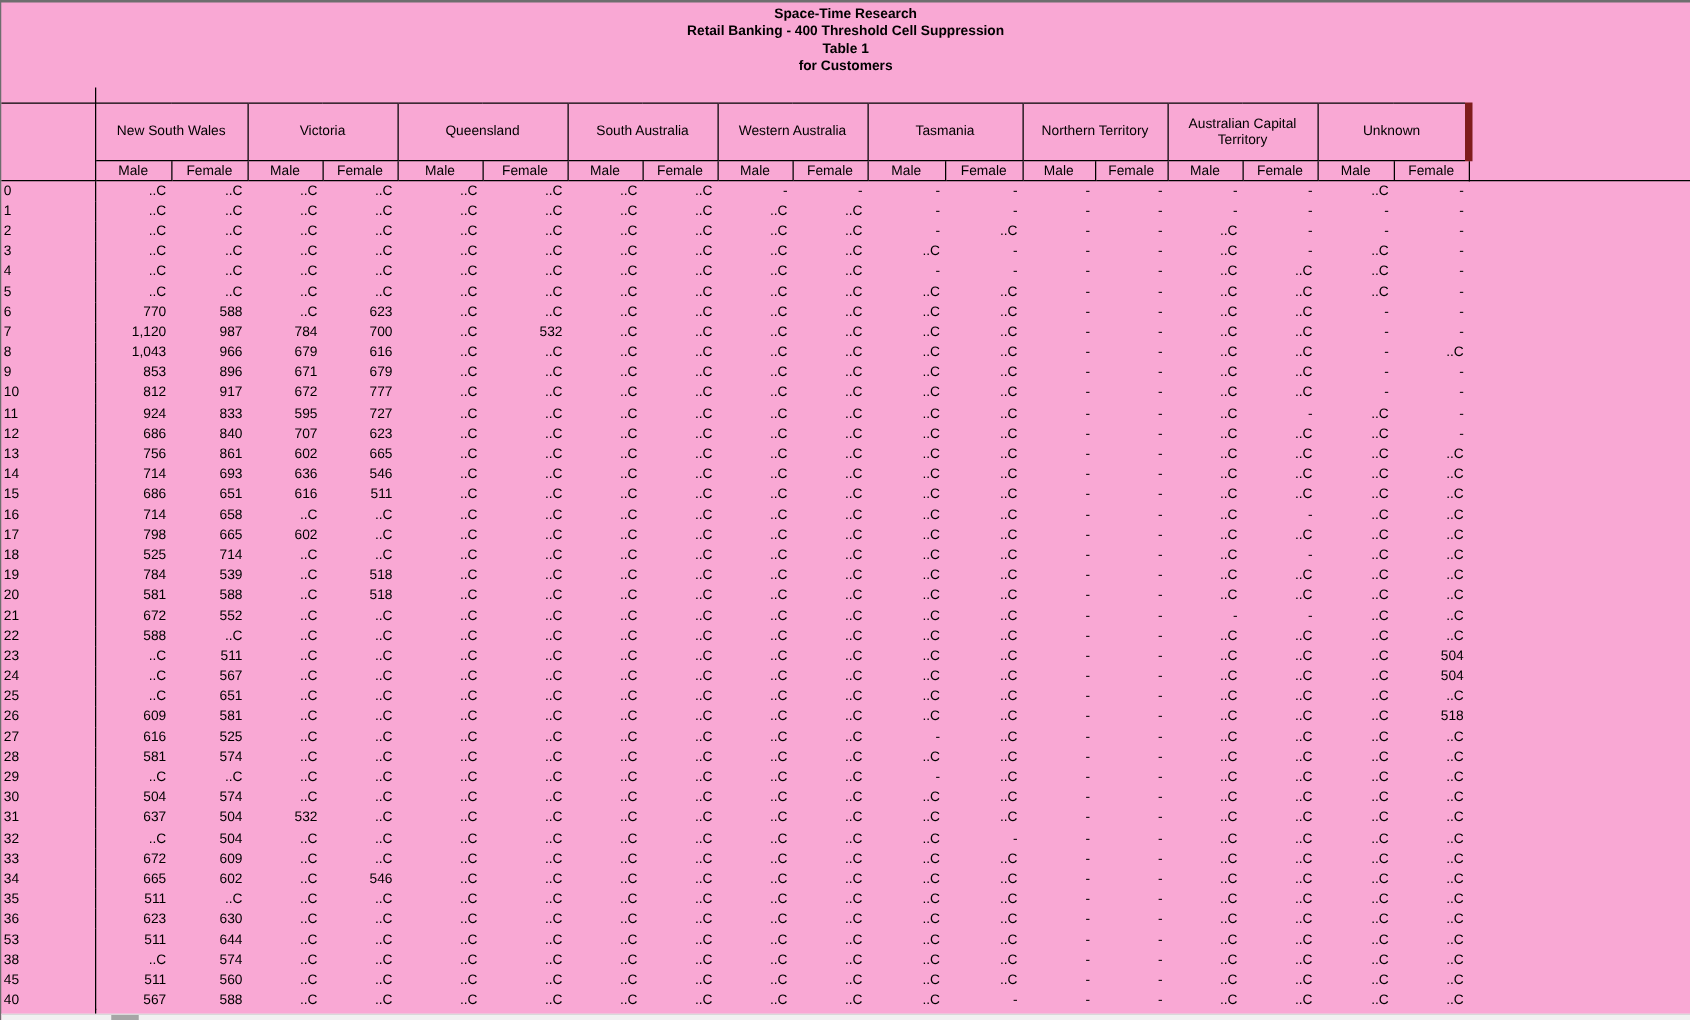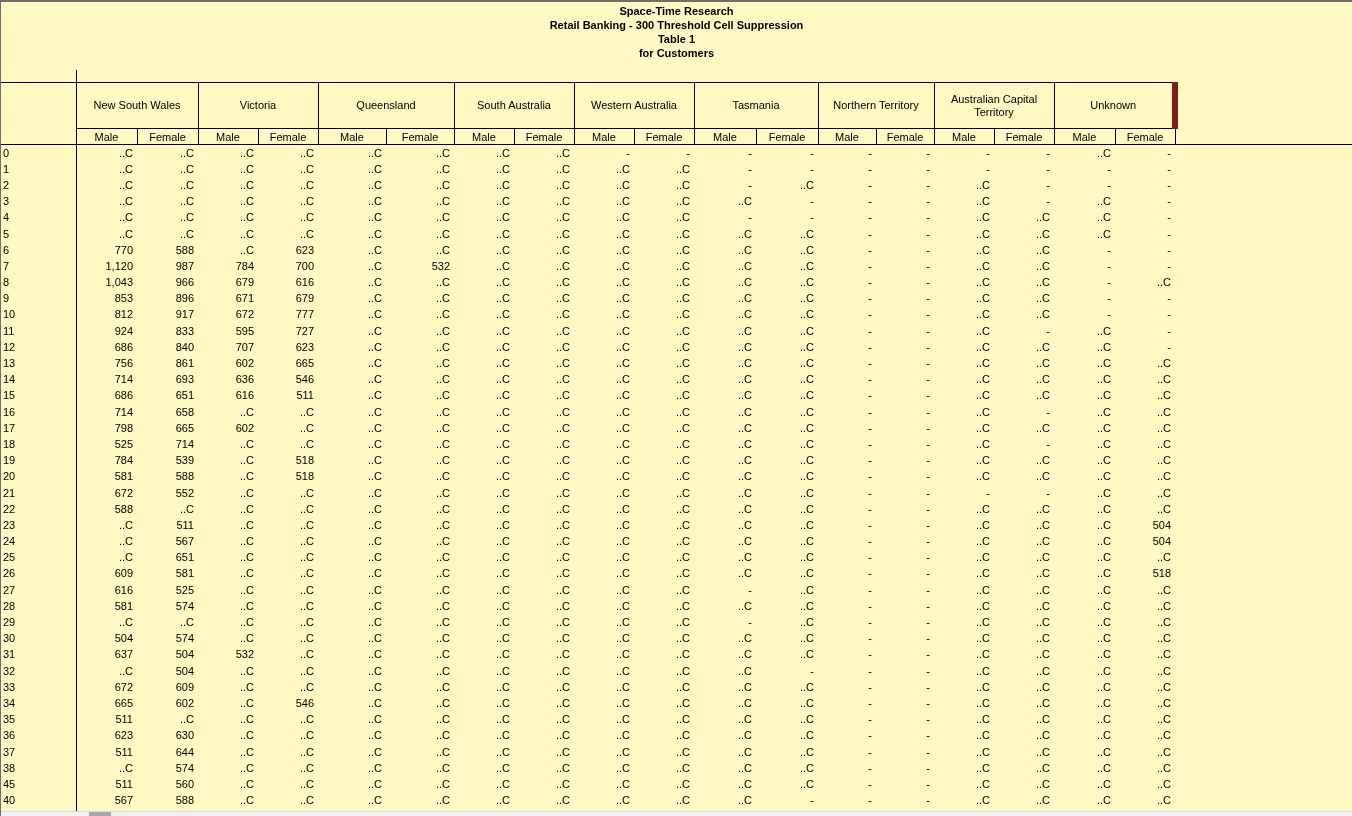--- a/index.html
+++ b/index.html
@@ -3,21 +3,21 @@
 <meta charset="utf-8">
 <style>
   * { box-sizing: border-box; }
   html, body { margin: 0; padding: 0; background: #fff; }
   body { font-family: "Liberation Sans", sans-serif; }
 
   .screen {
     position: relative;
     width: 1352px;
     height: 816px;
-    background: #fef9c3;
+    background: #f9a8d4;
     border-top: 2px solid #6e6e6e;
     border-left: 1px solid #6e6e6e;
     overflow: hidden;
     color: #000;
   }
 
   .titles {
     position: absolute;
     top: 2px;
     left: 0;
@@ -127,21 +127,21 @@
     background: #a6a6a6;
   }
 </style>
 </head>
 <body>
 
 <div class="screen">
 
   <div class="titles">
     <div>Space-Time Research</div>
-    <div>Retail Banking - 300 Threshold Cell Suppression</div>
+    <div>Retail Banking - 400 Threshold Cell Suppression</div>
     <div>Table 1</div>
     <div>for Customers</div>
   </div>
 
   <table class="grid">
     <colgroup>
       <col style="width:75px">
       <col style="width:61px">
         <col style="width:61px">
       <col style="width:60px">
@@ -967,21 +967,21 @@
           <td>..C</td>
           <td>..C</td>
           <td>-</td>
           <td>-</td>
           <td>..C</td>
           <td>..C</td>
           <td>..C</td>
           <td>..C</td>
         </tr>
         <tr>
-          <td class="rowlabel">37</td>
+          <td class="rowlabel">53</td>
           <td>511</td>
           <td>644</td>
           <td>..C</td>
           <td>..C</td>
           <td>..C</td>
           <td>..C</td>
           <td>..C</td>
           <td>..C</td>
           <td>..C</td>
           <td>..C</td>

